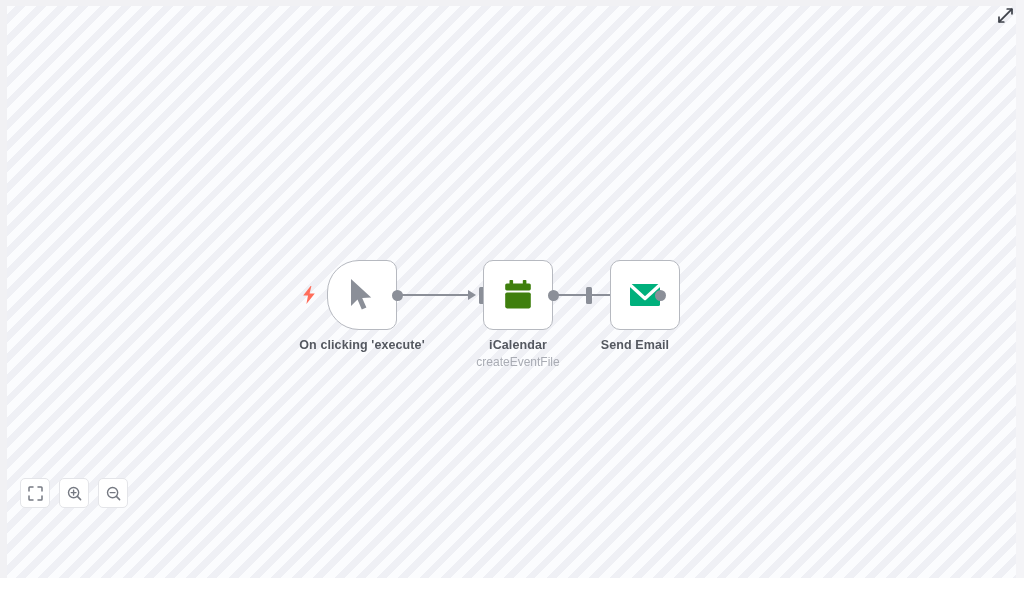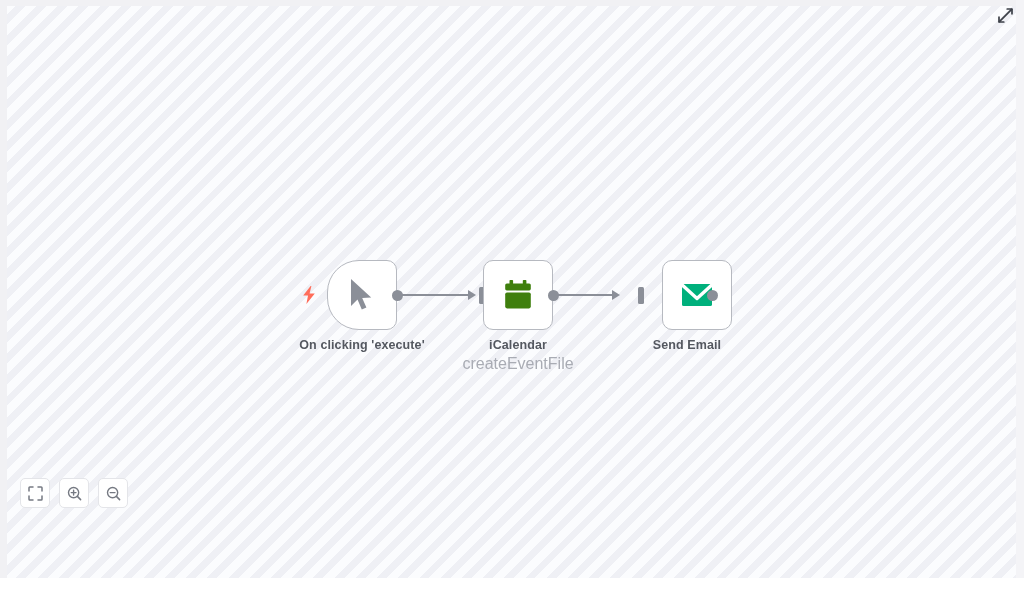--- a/index.html
+++ b/index.html
@@ -105,21 +105,21 @@
     color: #545860;
     letter-spacing: 0.1px;
   }
 
   .node-sublabel {
     position: absolute;
     top: 95px;
     left: 50%;
     transform: translateX(-50%);
     white-space: nowrap;
-    font-size: 16px;
+    font-size: 12px;
     color: #a9acb4;
     text-align: right;
   }
 
   
   .endpoint-dot {
     position: absolute;
     width: 11px;
     height: 11px;
     border-radius: 50%;
@@ -240,21 +240,21 @@
           </svg>
         </span>
       </div>
 
       <div class="endpoint-dot" style="left:65px; top:29.5px;"></div>
 
       <div class="node-label">iCalendar</div>
       <div class="node-sublabel">createEventFile</div>
     </div>
 
-    <div class="node" style="left:642px; top:260px; width:70px; height:70px;padding-left:20px;">
+    <div class="node" style="left:590px; top:260px; width:70px; height:70px;padding-left:20px;">
 
       <div class="endpoint-rect" style="left:-4px; top:26.5px;"></div>
 
       <div class="node-box">
         <span style="display:flex;">
           <svg width="34" height="30" viewBox="0 0 34 30">
             <rect x="2" y="4" width="30" height="22" rx="1.6" fill="#00b07c"></rect>
             <path d="M2.5 5.2 L17 18.5 L31.5 5.2" stroke="#ffffff" stroke-width="3.4" fill="none" stroke-linejoin="round" stroke-linecap="round"></path>
           </svg>
         </span>

